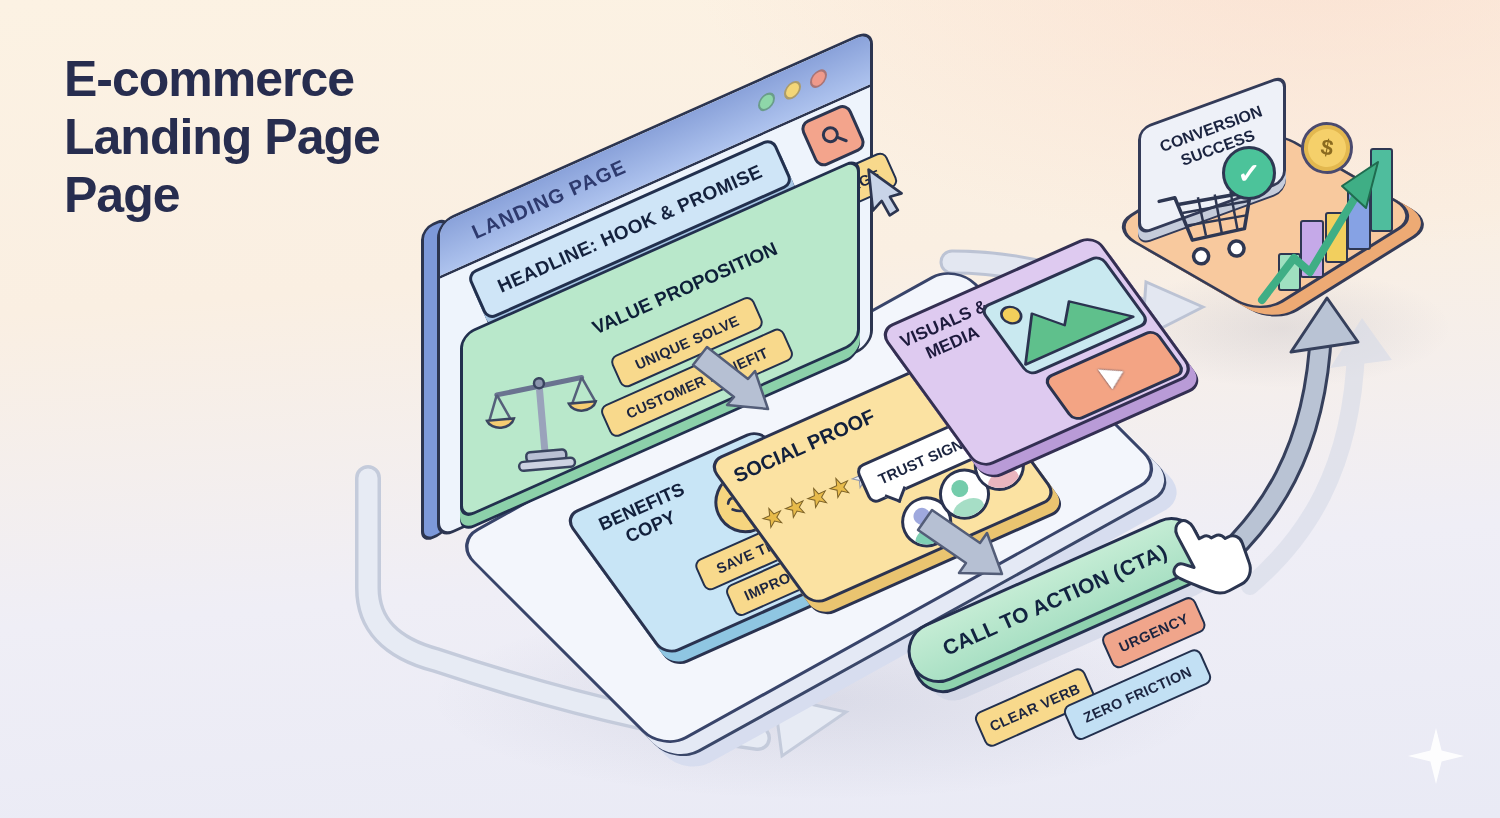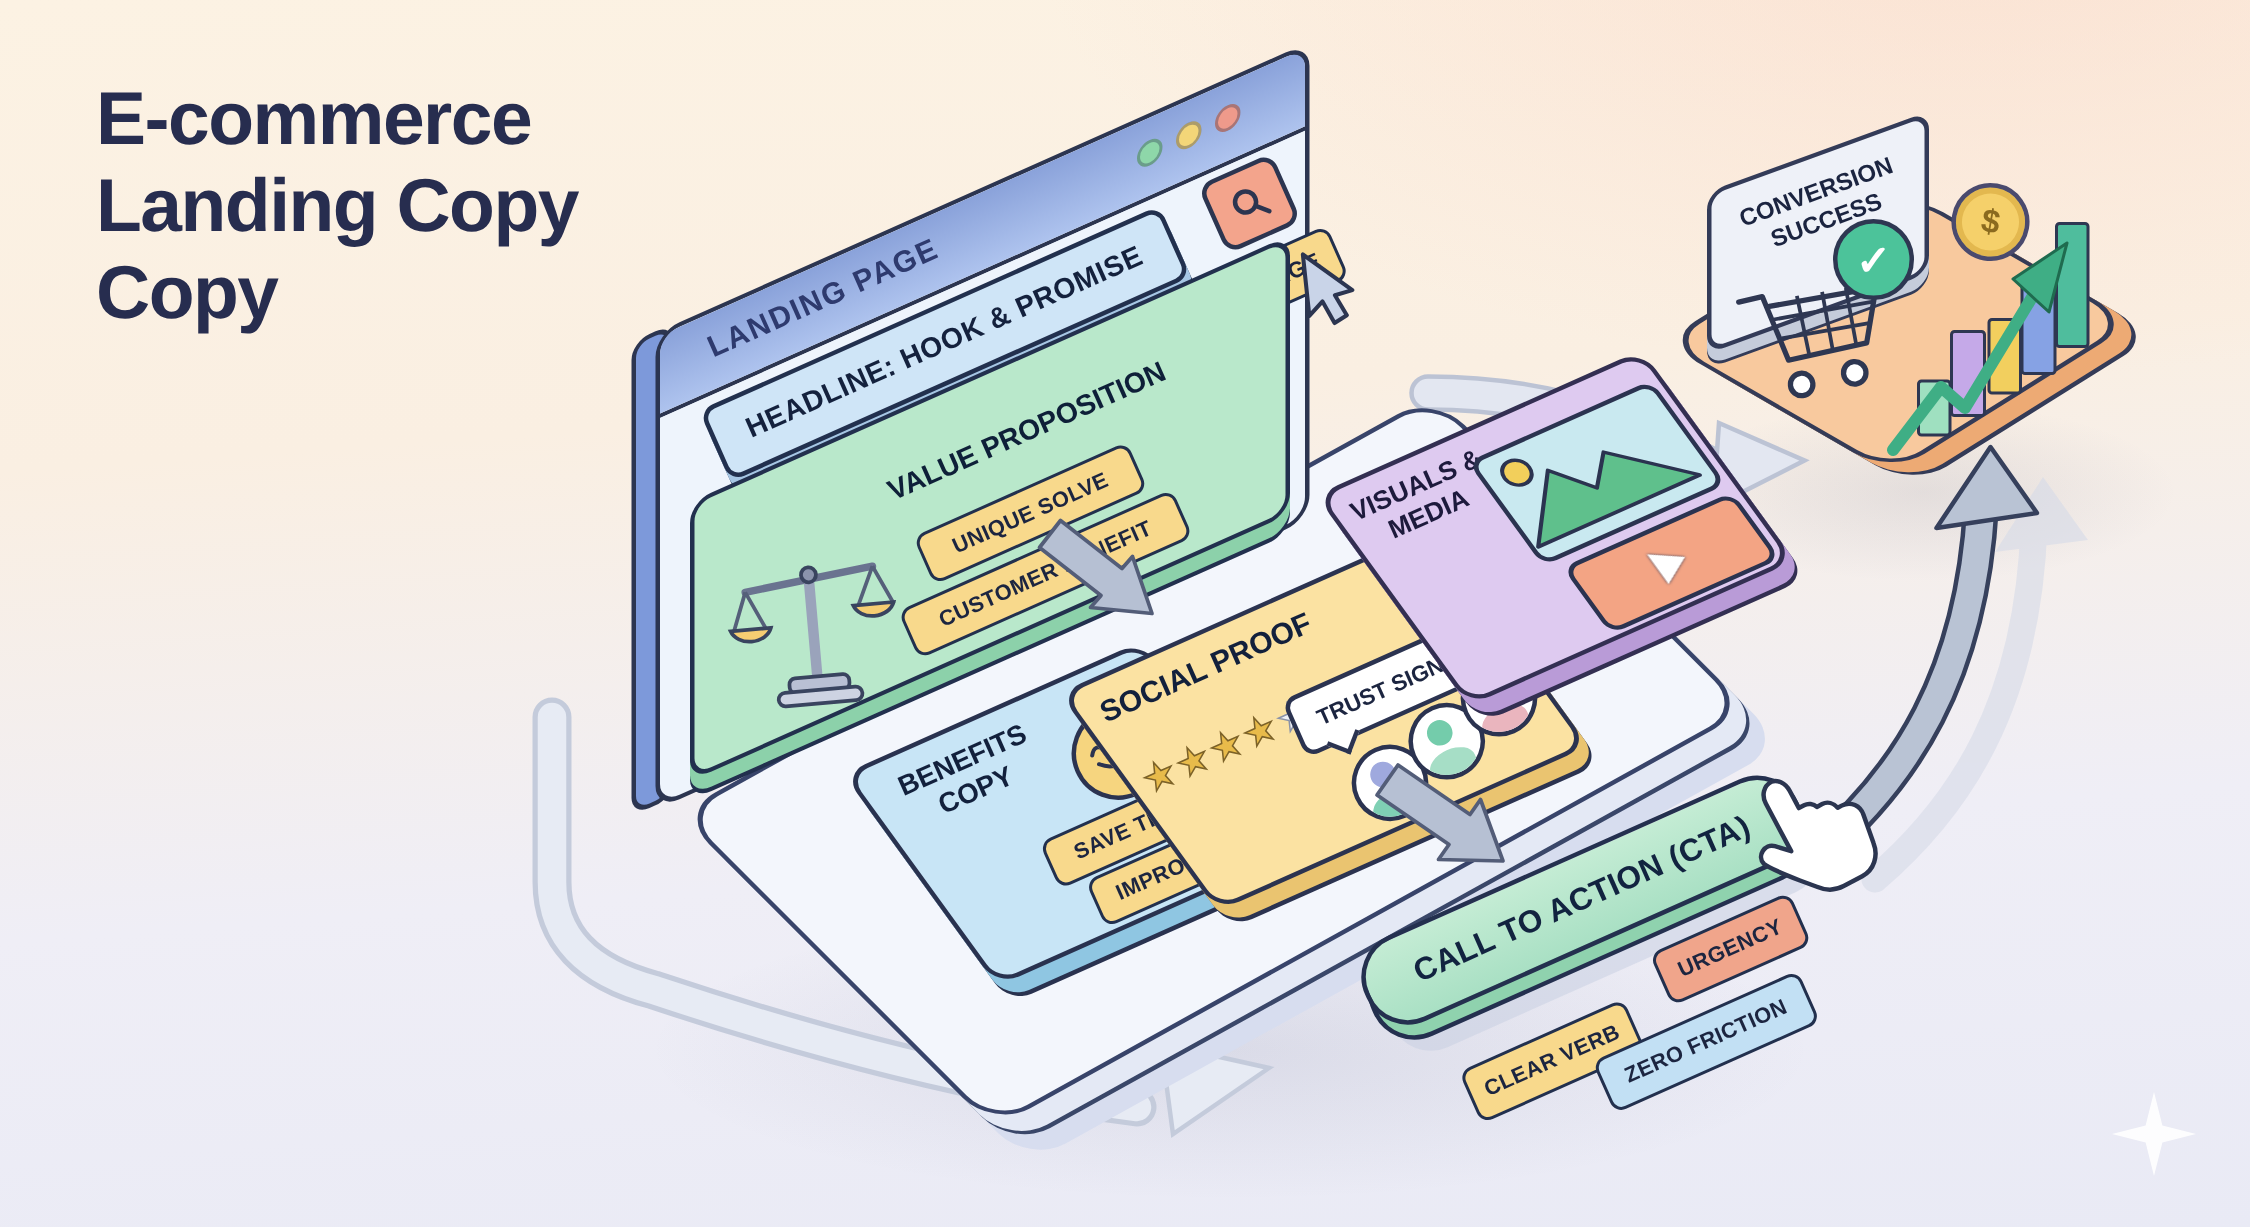--- a/index.html
+++ b/index.html
@@ -106,21 +106,21 @@
     clip-path:polygon(50% 0,60% 40%,100% 50%,60% 60%,50% 100%,40% 60%,0 50%,40% 40%)}
   .floor-shadow{border-radius:50%;z-index:0}
   svg{display:block;overflow:visible}
 </style>
 </head>
 <body>
 
 <div class="abs floor-shadow" style="left:430px;top:600px;width:780px;height:200px;background:radial-gradient(closest-side,rgba(60,70,110,.10),transparent)"></div>
 <div class="abs floor-shadow" style="left:1112px;top:268px;width:340px;height:120px;background:radial-gradient(closest-side,rgba(60,70,110,.10),transparent)"></div>
 
-<div class="abs page-title">E-commerce Landing Copy Copy</div>
+<div class="abs page-title">E-commerce Landing Page Page</div>
 
 <svg class="abs" style="left:0;top:0;z-index:1" width="1500" height="818" viewBox="0 0 1500 818">
   <path d="M368,478 L368,588 Q368,642 436,660 C556,700 664,726 758,738" fill="none" stroke="#c4cbdb" stroke-width="26" stroke-linecap="round"></path>
   <path d="M368,478 L368,588 Q368,642 436,660 C556,700 664,726 758,738" fill="none" stroke="#e7ebf4" stroke-width="19" stroke-linecap="round"></path>
   <polygon points="846,712 782,756 774,696" fill="#e7ebf4" stroke="#c4cbdb" stroke-width="3"></polygon>
   <path d="M952,262 C1030,262 1092,284 1140,310" fill="none" stroke="#bcc3d4" stroke-width="25" stroke-linecap="round"></path>
   <path d="M952,262 C1030,262 1092,284 1140,310" fill="none" stroke="#e3e7f1" stroke-width="19" stroke-linecap="round"></path>
   <polygon points="1203,307 1142,338 1146,282" fill="#e3e7f1" stroke="#bcc3d4" stroke-width="3"></polygon>
 </svg>
 

